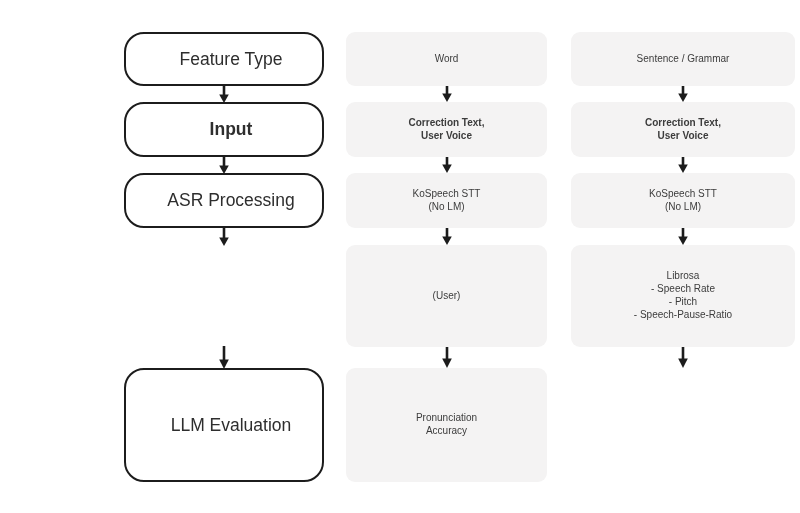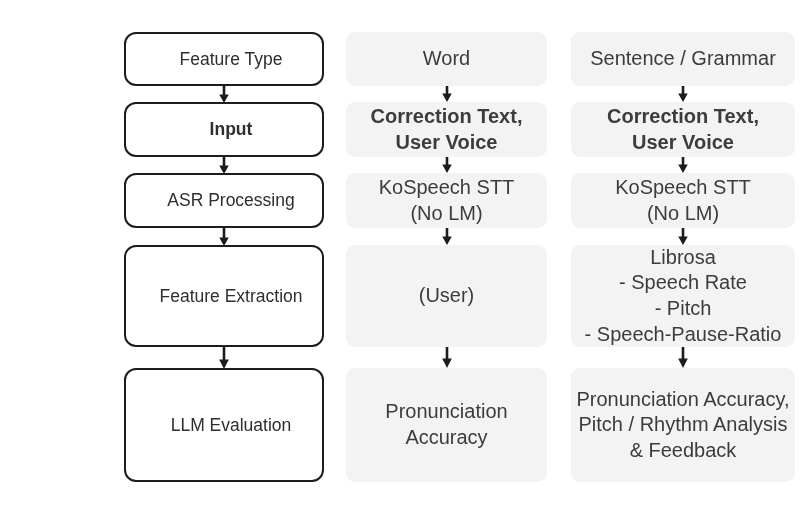--- a/index.html
+++ b/index.html
@@ -41,34 +41,34 @@
     text-align: center;
     color: #3c3c3c;
     line-height: 1.28;
     white-space: pre-line;
   }
 
   
   .node.outlined {
     background: #ffffff;
     border: 2.5px solid #1c1c1c;
-    border-radius: 12px;
+    border-radius: 20px;
     font-size: 17.5px;
     color: #2e2e2e;
     left: 0;
     width: 200px;
     padding-left: 14px;
   }
 
   
   .node.filled {
     background: #f4f3f3;
     border: none;
     border-radius: 9px;
-    font-size: 20px;
+    font-size: 10px;
     left: 0;
     width: 100%;
   }
 
   
   .row1 { top: 32px;  height: 54px;  }
   .row2 { top: 102px; height: 55px; font-weight: bold;  }
   .row3 { top: 173px; height: 55px;  }
   .row4 { top: 245px; height: 102px; }
   .row5 { top: 368px; height: 114px; }
@@ -122,21 +122,20 @@
 
     <div class="node outlined row3">ASR Processing</div>
 
     <div class="arrow arr-c">
       <svg width="14" height="19" viewBox="0 0 14 19" aria-hidden="true">
         <line x1="7" y1="0" x2="7" y2="11" stroke="#1c1c1c" stroke-width="2.6"></line>
         <polygon points="7,19 2.2,10.5 11.8,10.5" fill="#1c1c1c"></polygon>
       </svg>
     </div>
 
-    <div class="node outlined row4">Feature Extraction</div>
 
     <div class="arrow arr-d">
       <svg width="14" height="23" viewBox="0 0 14 23" aria-hidden="true">
         <line x1="7" y1="0" x2="7" y2="14" stroke="#1c1c1c" stroke-width="2.6"></line>
         <polygon points="7,23 2.2,13.5 11.8,13.5" fill="#1c1c1c"></polygon>
       </svg>
     </div>
 
     <div class="node outlined row5">LLM Evaluation</div>
   </div>
@@ -221,18 +220,15 @@
 - Pitch
 - Speech-Pause-Ratio</div>
 
     <div class="arrow arr-d">
       <svg width="14" height="21" viewBox="0 0 14 21" aria-hidden="true">
         <line x1="7" y1="0" x2="7" y2="12" stroke="#1c1c1c" stroke-width="2.6"></line>
         <polygon points="7,21 2.2,11.5 11.8,11.5" fill="#1c1c1c"></polygon>
       </svg>
     </div>
 
-    <div class="node filled row5">Pronunciation Accuracy,
-Pitch / Rhythm Analysis
-&amp; Feedback</div>
   </div>
 
 </div>
 
 </body></html>

